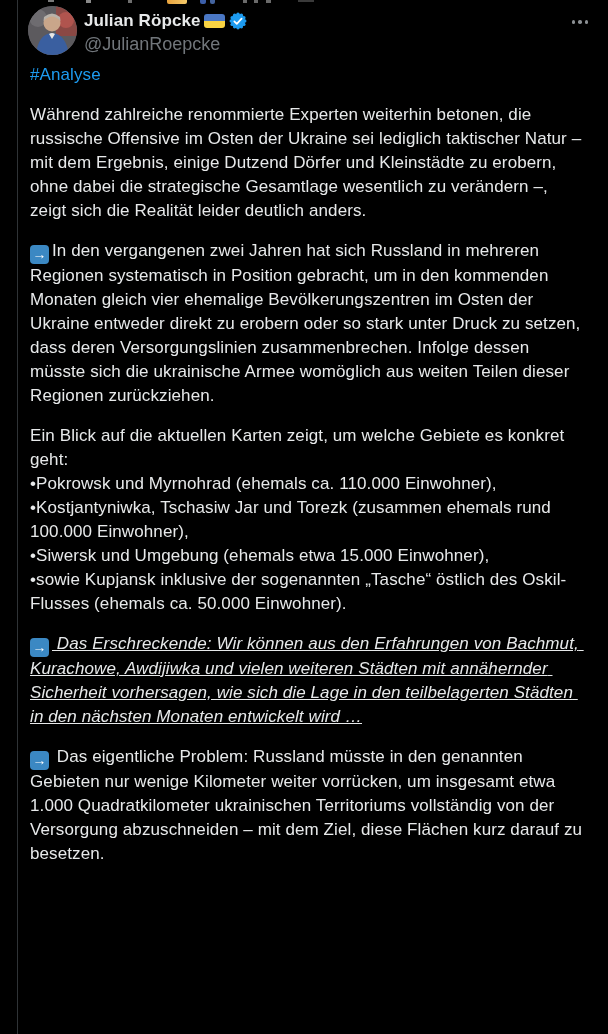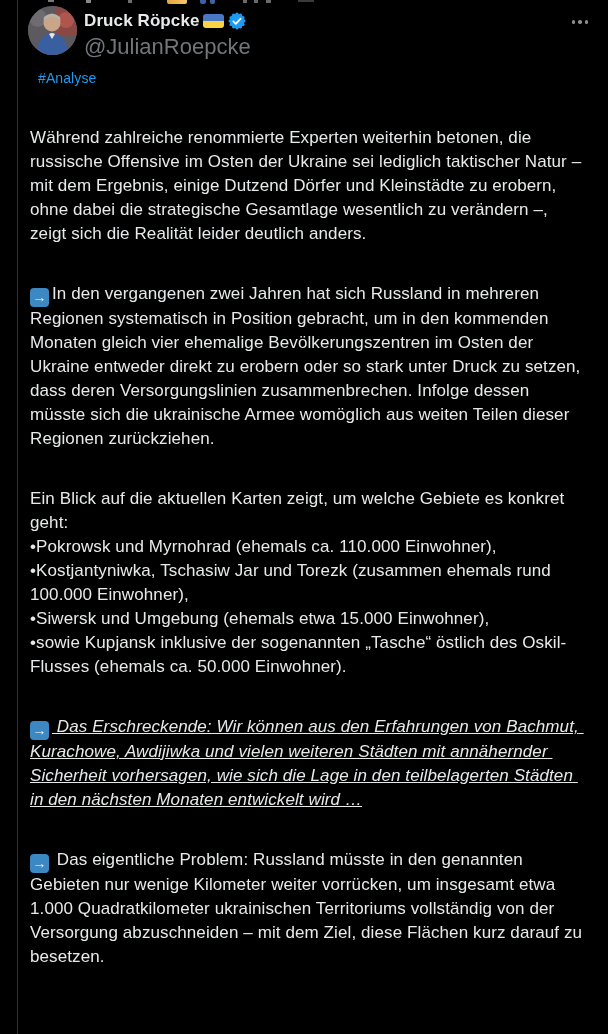--- a/index.html
+++ b/index.html
@@ -52,21 +52,21 @@
   }
   .flag {
     display: inline-block;
     width: 21px; height: 14px;
     border-radius: 3px;
     margin-left: 3px;
     background: linear-gradient(to bottom, #4a77c4 0%, #4a77c4 50%, #f9d342 50%, #f9d342 100%);
   }
   .badge { margin-left: 4px; width: 18px; height: 18px; display: inline-block; }
   .author-handle {
-    font-size: 22px;
+    font-size: 18px;
     color: #71767b;
     margin-top: 2px;
   }
   .more-button {
     position: absolute;
     right: 14px; top: 12px;
     width: 28px; height: 20px;
     display: flex; align-items: center; justify-content: center;
     gap: 3px;
     cursor: pointer;
@@ -79,29 +79,29 @@
 
   .tweet-body {
     margin: 5px 22px 0 30px;
     width: 556px;
     font-size: 17px;
     line-height: 24px;
     letter-spacing: 0.1px;
   }
   .hashtag {
     color: #1d9bf0;
-    margin: 8px;
+    margin: 0;
     cursor: pointer;
     text-decoration: none;
     display: block;
-    font-size: 14px;
+    font-size: 17px;
     line-height: 24px;
   }
   .para {
-    margin: 36px 0 0 0;
+    margin: 16px 0 0 0;
     white-space: pre-wrap;
     color: #e7e9ea;
   }
   .para.bold { font-weight: 700; }
   .para.italic { font-style: italic; text-decoration: underline; }
   .arrow-emoji {
     display: inline-block;
     width: 19px; height: 19px;
     background: #3b88c3;
     border-radius: 4px;
@@ -151,21 +151,21 @@
           <circle cx="24" cy="17" r="8.5" fill="#c9a68a"></circle>
           <path d="M15.5 15 Q24 6 32.5 15 L32 11 Q24 4 16 11 Z" fill="#b8b2aa"></path>
           <path d="M8 49 Q10 28 24 27 Q38 28 41 49 Z" fill="#3a5fa0"></path>
           <path d="M21 28 L24 33 L27 28 Q24 26 21 28 Z" fill="#e8e6e2"></path>
         </g>
       </svg>
     </div>
 
     <div class="author-block">
       <div class="name-row">
-        <span class="author-name">Druck Röpcke</span>
+        <span class="author-name">Julian Röpcke</span>
         <span class="flag"></span>
         <span class="badge">
           <svg width="18" height="18" viewBox="0 0 24 24">
             <g fill="#1d9bf0">
               <circle cx="12" cy="12" r="9.5"></circle>
               <circle cx="21" cy="12" r="2.3"></circle>
                 <circle cx="19.8" cy="16.5" r="2.3"></circle>
               <circle cx="16.5" cy="19.8" r="2.3"></circle>
                 <circle cx="12" cy="21" r="2.3"></circle>
               <circle cx="7.5" cy="19.8" r="2.3"></circle>

